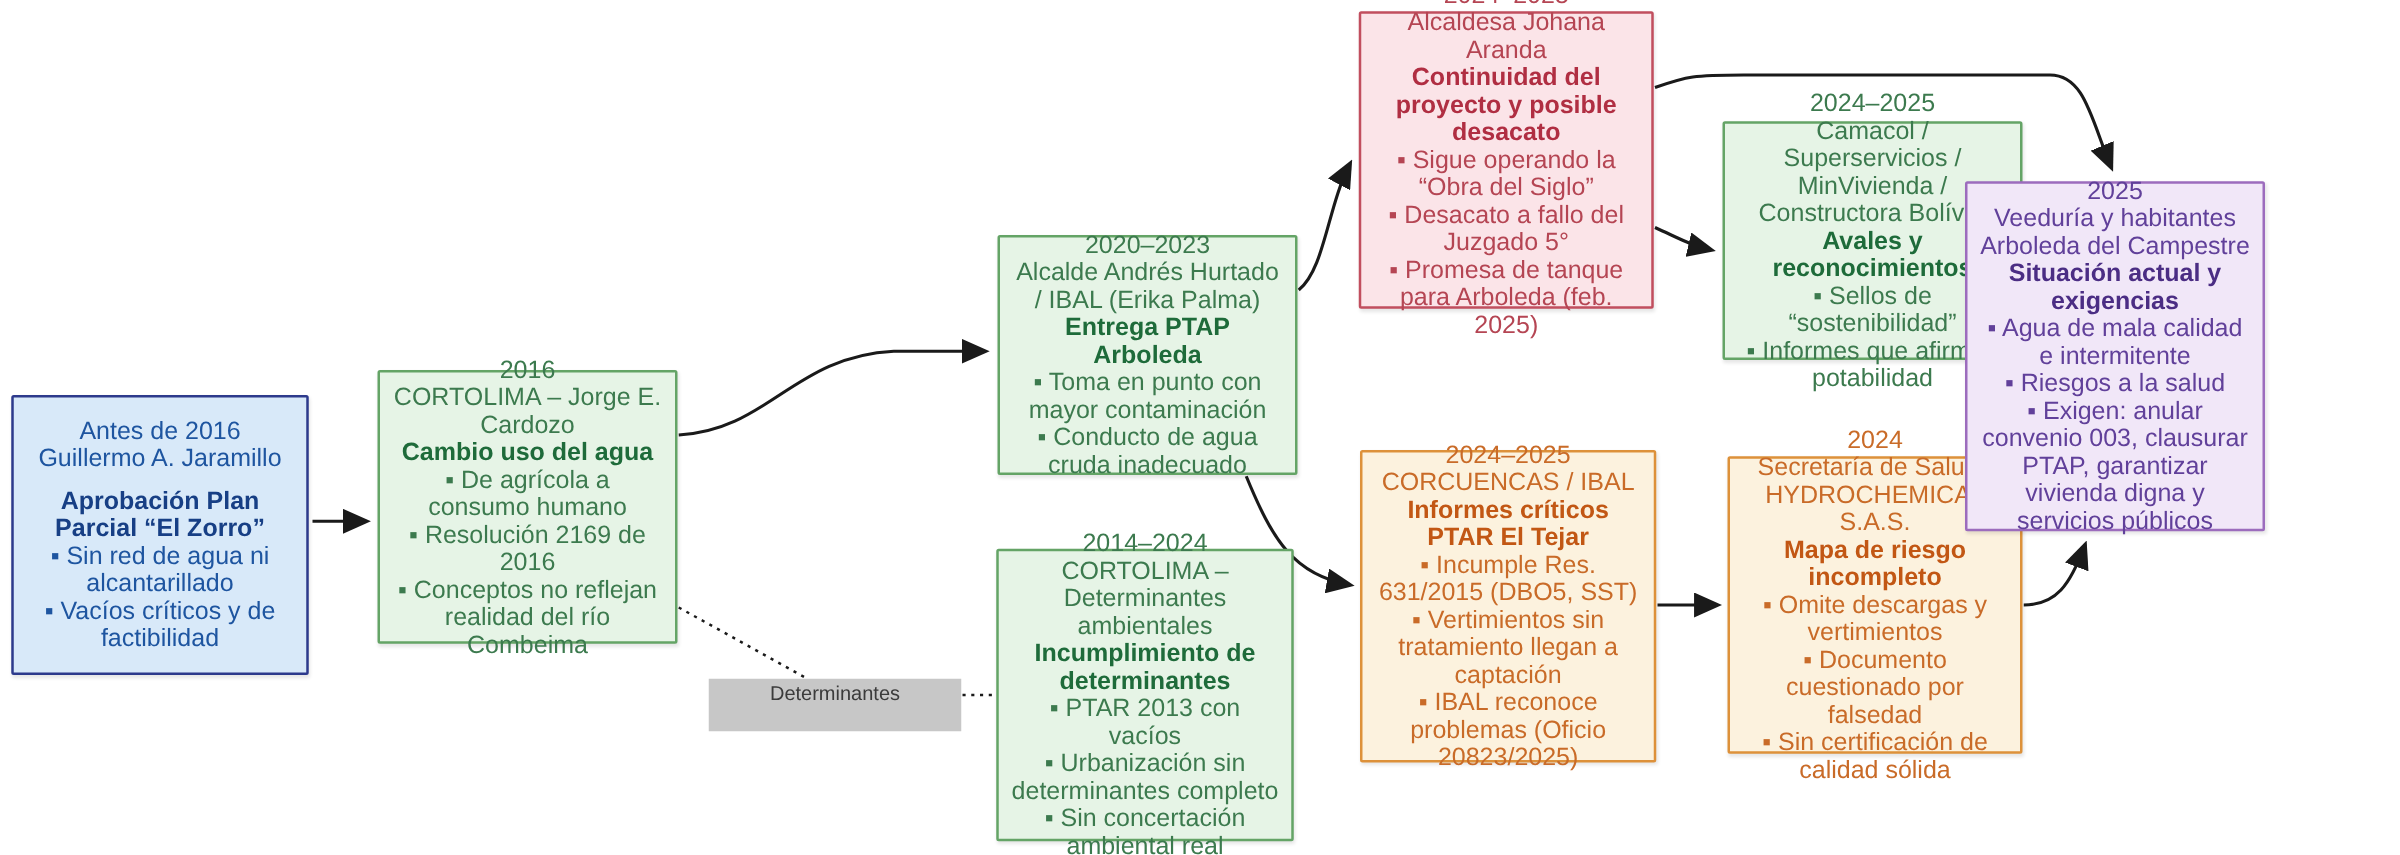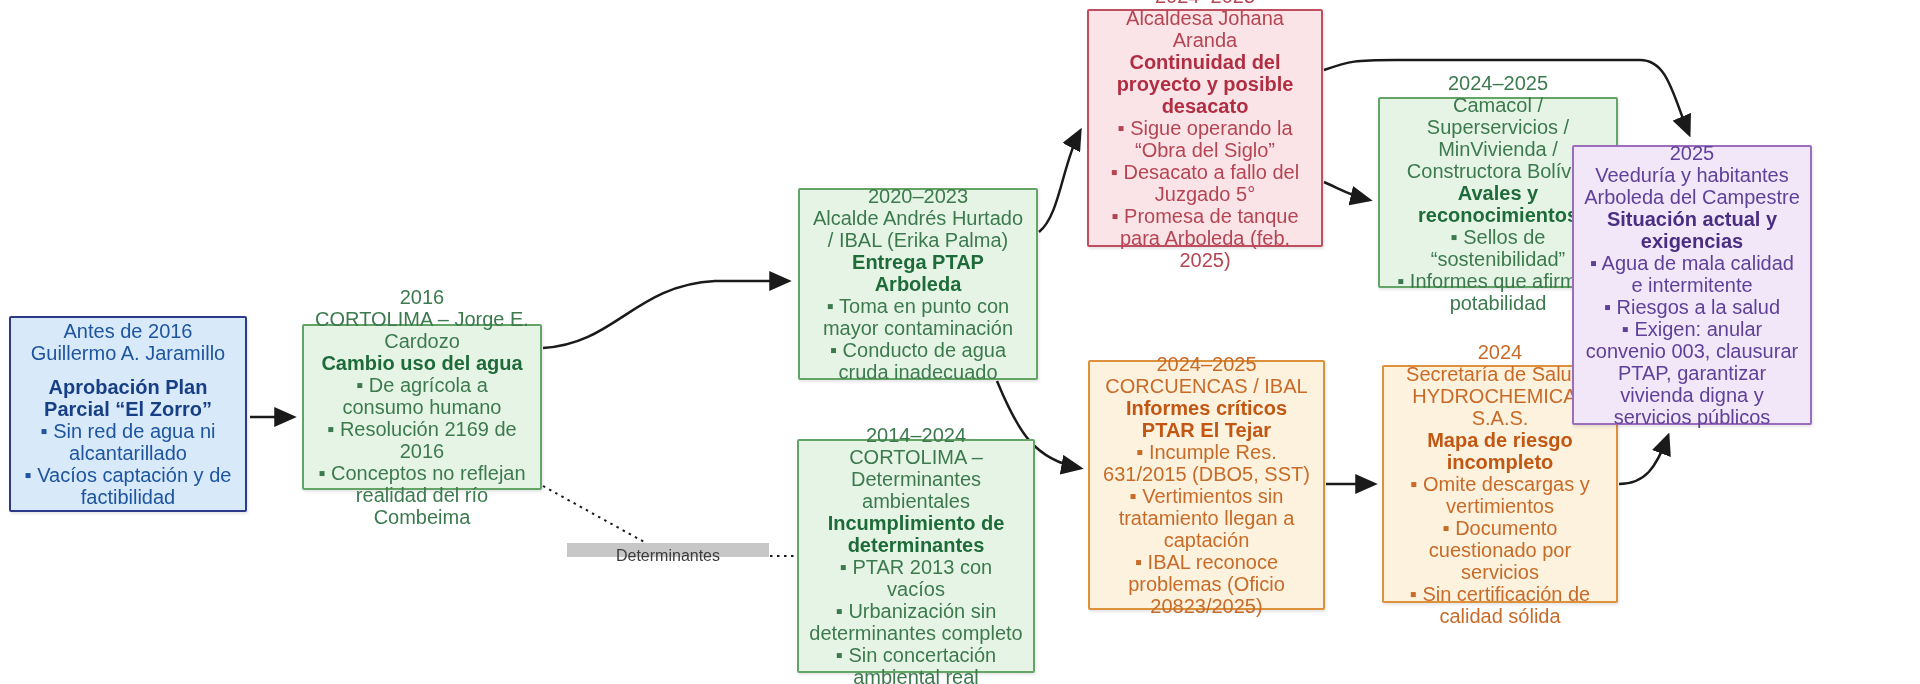--- a/index.html
+++ b/index.html
@@ -23,21 +23,21 @@
   .t-blue .headline{color:#173f85;margin-top:12px;}
   .t-green {background:#e6f4e6;border-color:#64a466;color:#3c7a4e;}
   .t-green .headline{color:#1e6b3a;}
   .t-pink  {background:#fbe4e8;border-color:#c14e5e;color:#b54553;}
   .t-pink .headline{color:#b02e42;}
   .t-orange{background:#fcf2de;border-color:#dd913a;color:#c96b28;}
   .t-orange .headline{color:#c25714;}
   .t-purple{background:#f1e7f8;border-color:#9c6cbd;color:#61409a;}
   .t-purple .headline{color:#4b2d84;}
   .edge-label{
-    position:absolute;left:567px;top:543px;width:202px;height:14px;
+    position:absolute;left:567px;top:543px;width:202px;height:42px;
     background:#c7c7c7;color:#3b3b3b;font-size:16px;line-height:26px;text-align:center;
   }
 </style>
 </head>
 <body>
 
 <div class="canvas">
 
   <svg class="edges" viewBox="0 0 1920 684" xmlns="http://www.w3.org/2000/svg">
     <defs>
@@ -55,31 +55,31 @@
       <path d="M 1619,195 C 1640,195 1650,200 1661,206" marker-end="url(#ah)"></path>
       <path d="M 1326,484 L 1374,484" marker-end="url(#ah)"></path>
       <path d="M 1619,484 C 1645,484 1656,468 1668,436" marker-end="url(#ah)"></path>
     </g>
     <g fill="none" stroke="#1a1a1a" stroke-width="2" stroke-dasharray="2.5 4.5">
       <path d="M 543,486 L 646,543"></path>
       <path d="M 770,556 L 794,556"></path>
     </g>
   </svg>
 
-  <div class="node t-blue" style="left:9px;top:316px;width:238px;height:196px;">
+  <div class="node t-blue" style="left:9px;top:316px;width:238px;height:224px;">
     <div class="period">Antes de 2016</div>
     <div class="actor">Guillermo A. Jaramillo</div>
     <div class="headline">Aprobación Plan Parcial “El Zorro”</div>
     <ul class="bullets">
         <li>▪ Sin red de agua ni alcantarillado</li>
-        <li>▪ Vacíos captación y de factibilidad</li>
+        <li>▪ Vacíos críticos y de factibilidad</li>
       </ul>
   </div>
 
-  <div class="node t-green" style="left:302px;top:324px;width:240px;height:166px;">
+  <div class="node t-green" style="left:302px;top:296px;width:240px;height:219px;">
     <div class="period">2016</div>
     <div class="actor">CORTOLIMA – Jorge E. Cardozo</div>
     <div class="headline">Cambio uso del agua</div>
     <ul class="bullets">
         <li>▪ De agrícola a consumo humano</li>
         <li>▪ Resolución 2169 de 2016</li>
         <li>▪ Conceptos no reflejan realidad del río Combeima</li>
       </ul>
   </div>
 
@@ -135,21 +135,21 @@
         <li>▪ Informes que afirman potabilidad</li>
       </ul>
   </div>
 
   <div class="node t-orange" style="left:1382px;top:365px;width:236px;height:238px;">
     <div class="period">2024</div>
     <div class="actor">Secretaría de Salud / HYDROCHEMICAL S.A.S.</div>
     <div class="headline">Mapa de riesgo incompleto</div>
     <ul class="bullets">
         <li>▪ Omite descargas y vertimientos</li>
-        <li>▪ Documento cuestionado por servicios</li>
+        <li>▪ Documento cuestionado por falsedad</li>
         <li>▪ Sin certificación de calidad sólida</li>
       </ul>
   </div>
 
   <div class="node t-purple" style="left:1572px;top:145px;width:240px;height:280px;">
     <div class="period">2025</div>
     <div class="actor">Veeduría y habitantes Arboleda del Campestre</div>
     <div class="headline">Situación actual y exigencias</div>
     <ul class="bullets">
         <li>▪ Agua de mala calidad e intermitente</li>

